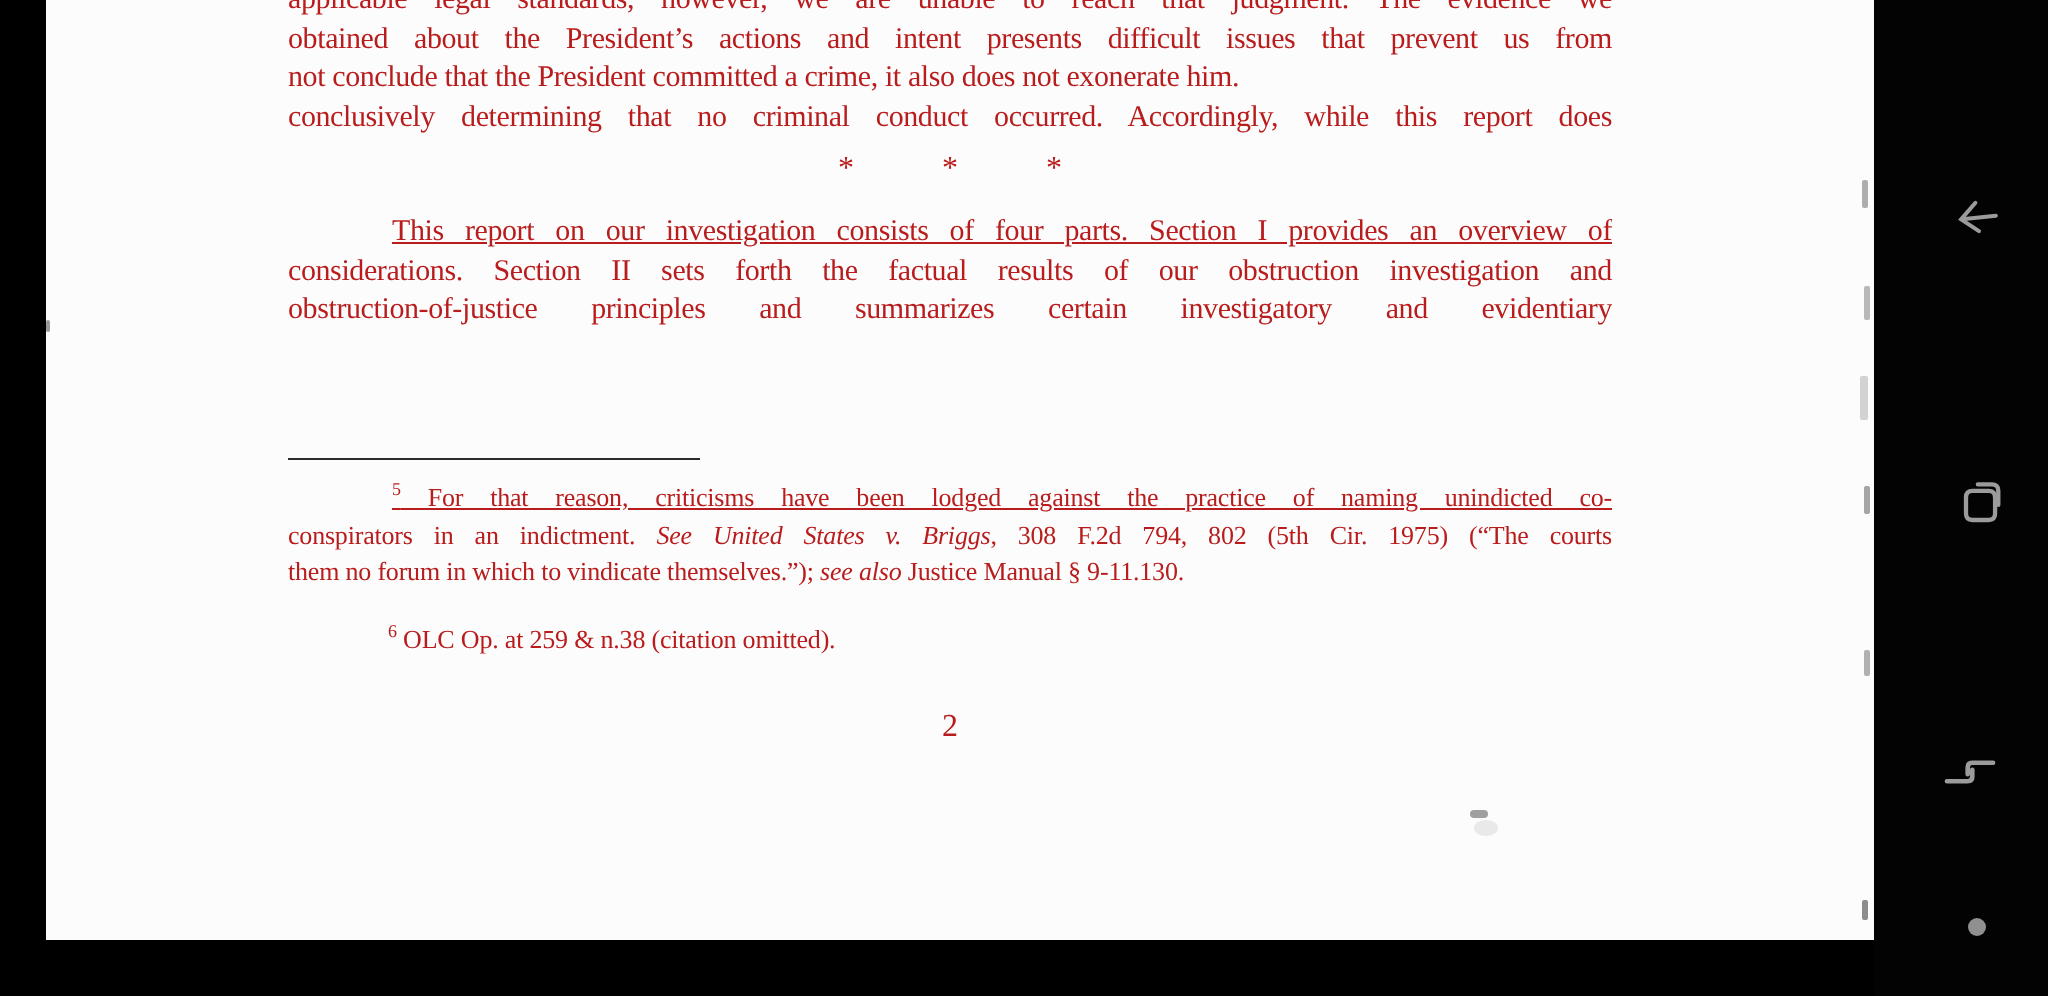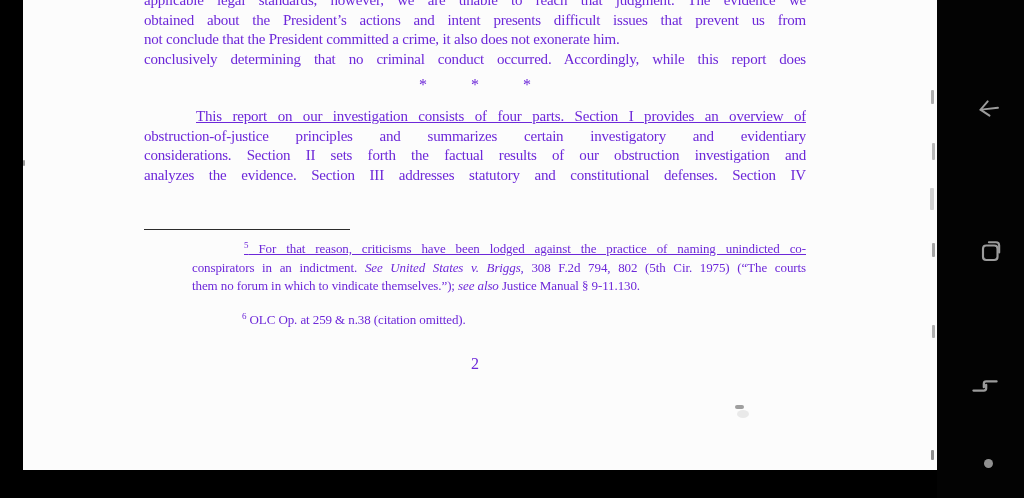--- a/index.html
+++ b/index.html
@@ -3,30 +3,30 @@
 <meta charset="utf-8">
 <style>
   * { margin:0; padding:0; box-sizing:border-box; }
   html,body { background:#000; }
   .screen {
     position:relative; width:1024px; height:498px; background:#000;
     overflow:hidden; font-family:"Liberation Serif", serif;
   }
   .page {
     position:absolute; left:23px; top:0; width:914px; height:470px;
-    background:#fcfcfc; color:#6d28d9;
+    background:#fcfcfc; color:#b91c1c;
   }
   .column { position:absolute; left:121px; width:662px; }
   .bodytext { font-size:15px; line-height:19.5px; letter-spacing:-0.2px; }
   .fntext   { font-size:13px; line-height:18.6px; letter-spacing:-0.1px; }
   .line {
     text-align:justify; text-align-last:justify;
     height:19.5px; overflow:hidden; white-space:normal;
   }
-  .fntext .line { height:18.6px;margin-left:48px; }
+  .fntext .line { height:18.6px; }
   .line.lastline { text-align-last:left; }
   .line.indent { text-indent:52px;text-decoration:underline; }
   .line.indent-sm { text-indent:50px; }
   sup.fnmark { vertical-align:super; font-size:9px; line-height:0; }
   .stars {
     position:absolute; top:76px; left:121px; width:662px;
     text-align:center; font-size:16px; letter-spacing:0;
   }
   .stars span { display:inline-block; margin:0 22px; }
   .pagenum {
@@ -77,23 +77,22 @@
       <div class="line lastline">not conclude that the President committed a crime, it also does not exonerate him.</div>
       <div class="line">conclusively determining that no criminal conduct occurred.  Accordingly, while this report does</div>
     </div>
 
     <div class="stars">
       <span>*</span><span>*</span><span>*</span>
     </div>
 
     <div class="column bodytext" style="top:107px">
       <div class="line indent">This report on our investigation consists of four parts.  Section I provides an overview of</div>
+      <div class="line">considerations.  Section II sets forth the factual results of our obstruction investigation and</div>
       <div class="line">obstruction-of-justice principles and summarizes certain investigatory and evidentiary</div>
-      <div class="line">considerations.  Section II sets forth the factual results of our obstruction investigation and</div>
-      <div class="line">analyzes the evidence.  Section III addresses statutory and constitutional defenses.  Section IV</div>
     </div>
 
     <div class="fnsep"></div>
 
     <div class="column fntext" style="top:240px">
       <div class="line indent"><sup class="fnmark">5</sup><span><span> For that reason, criticisms have been lodged against the practice of naming unindicted co-</span></span></div>
       <div class="line"><span>conspirators in an indictment.  </span><i>See United States v. Briggs</i><span>, 308 F.2d 794, 802 (5th Cir. 1975) (“The courts</span></div>
       <div class="line lastline"><span>them no forum in which to vindicate themselves.”); </span><i>see also</i><span> Justice Manual § 9-11.130.</span></div>
     </div>
 

